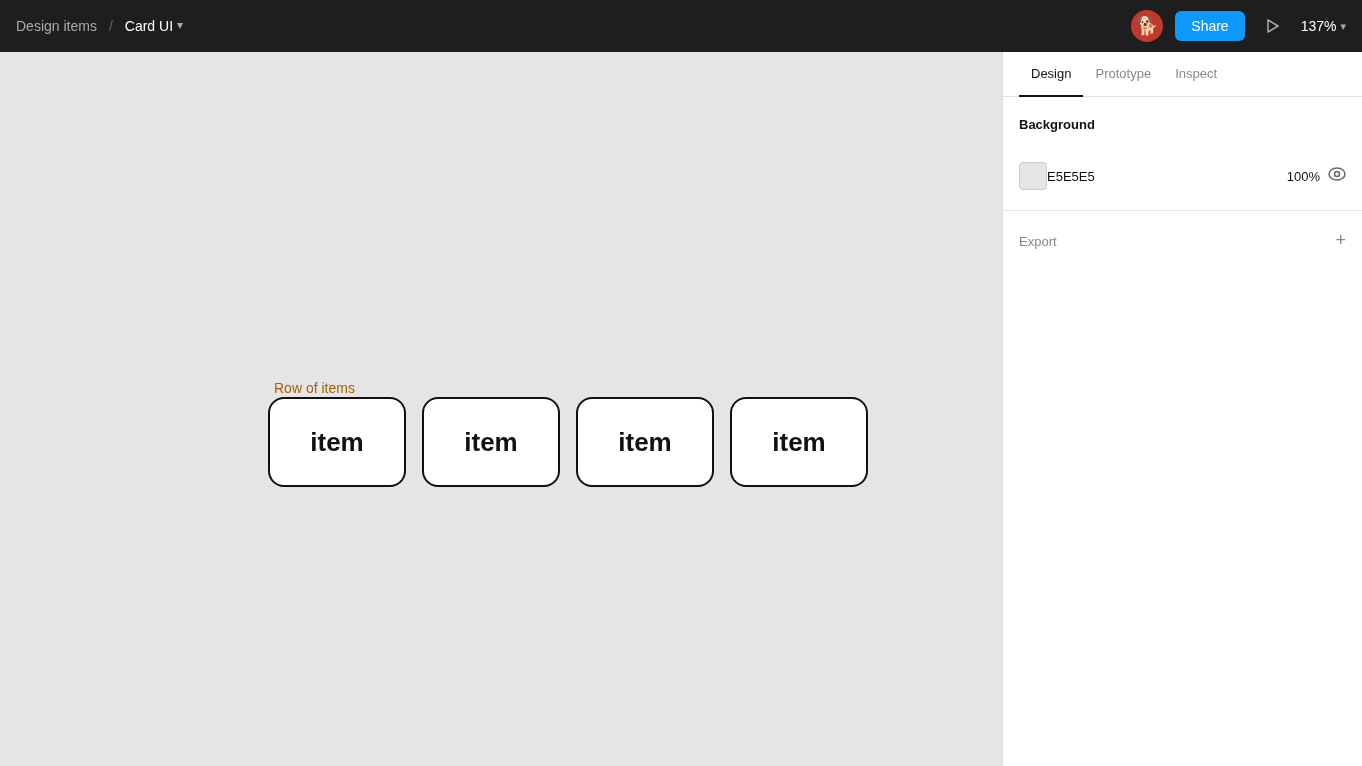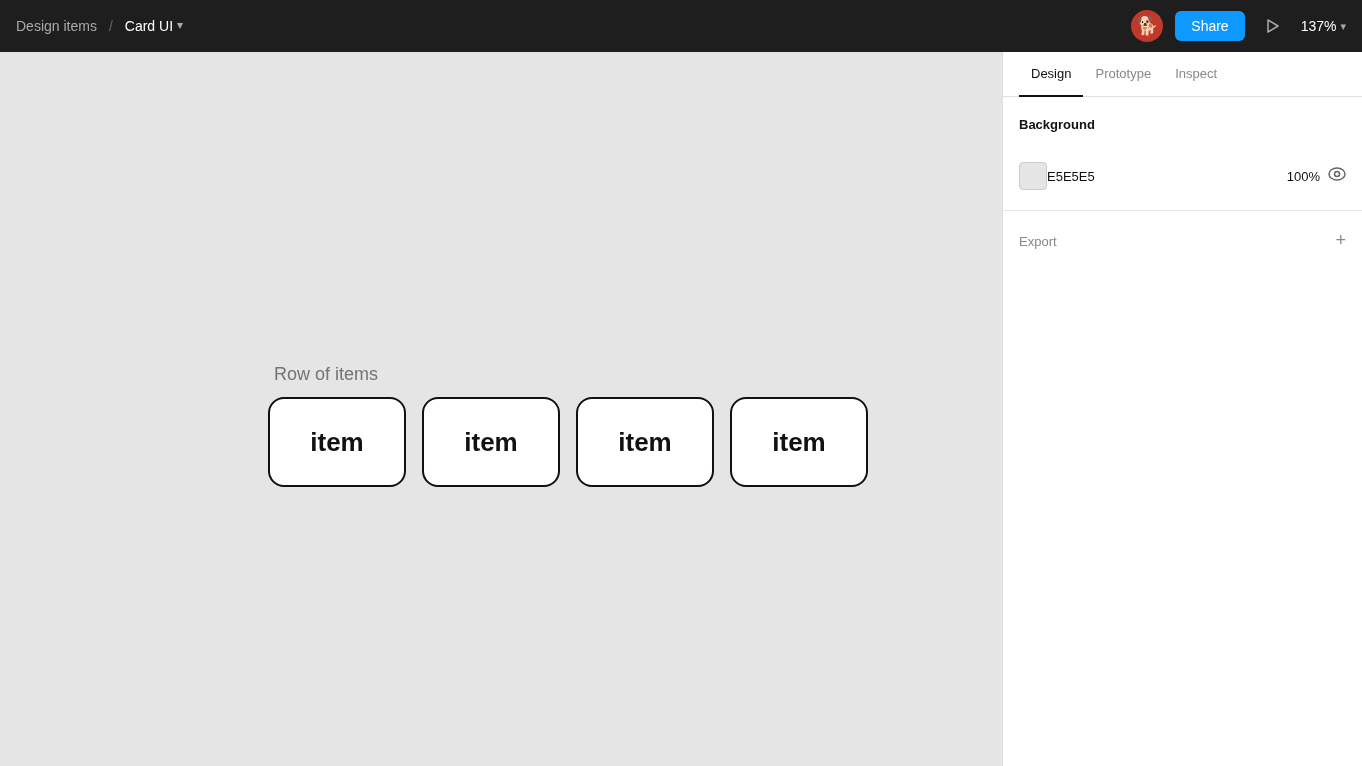--- a/index.html
+++ b/index.html
@@ -63,24 +63,24 @@
     
     .canvas {
       flex: 1;
       background: #e5e5e5;
       position: relative;
       overflow: hidden;
     }
 
     .canvas-label {
       position: absolute;
-      top: 312px;
+      top: 328px;
       left: 274px;
-      color: #737373;
-      font-size: 18px;
+      color: #a16207;
+      font-size: 14px;
       font-weight: 400;
     }
 
     .canvas-row {
       position: absolute;
       top: 345px;
       left: 268px;
       display: flex;
       gap: 16px;
       align-items: center;

